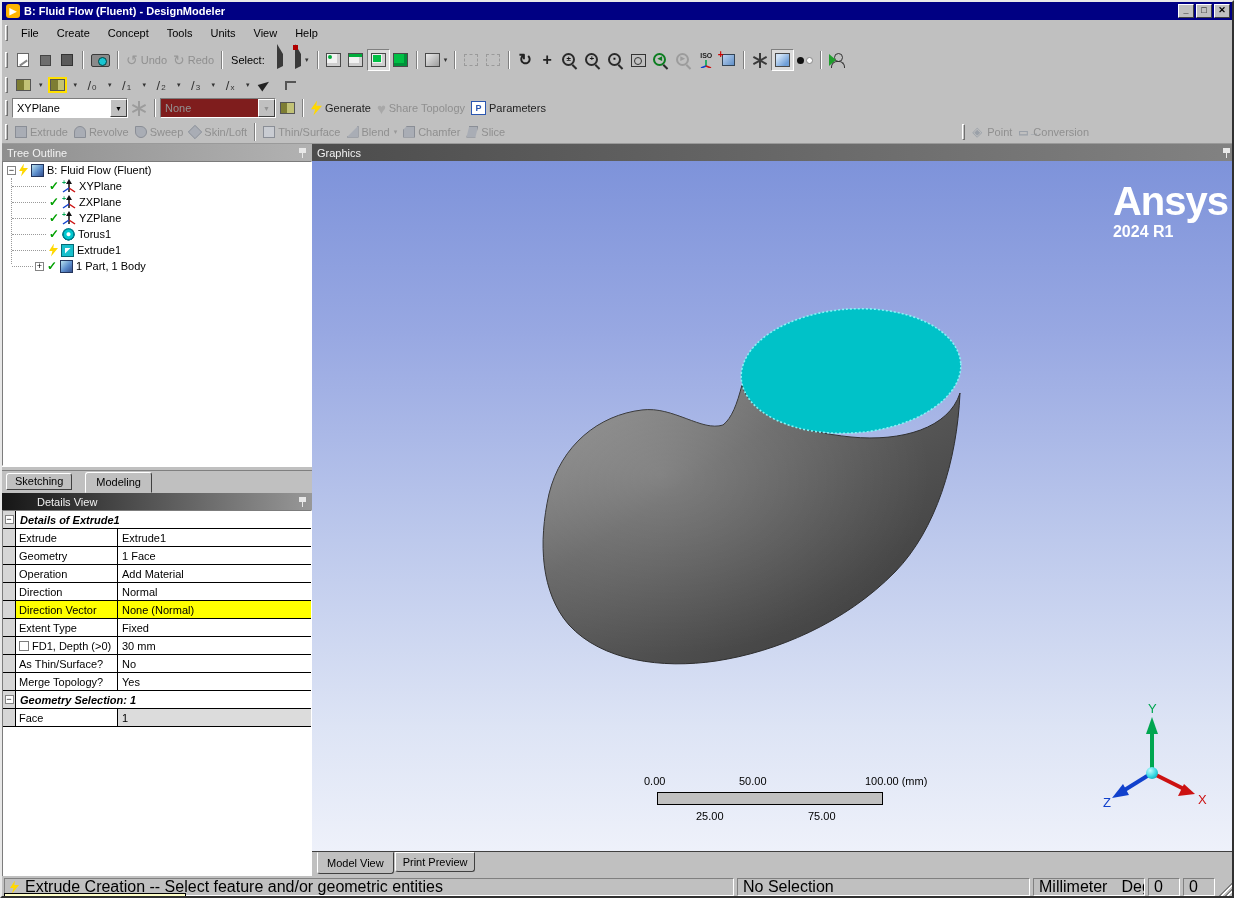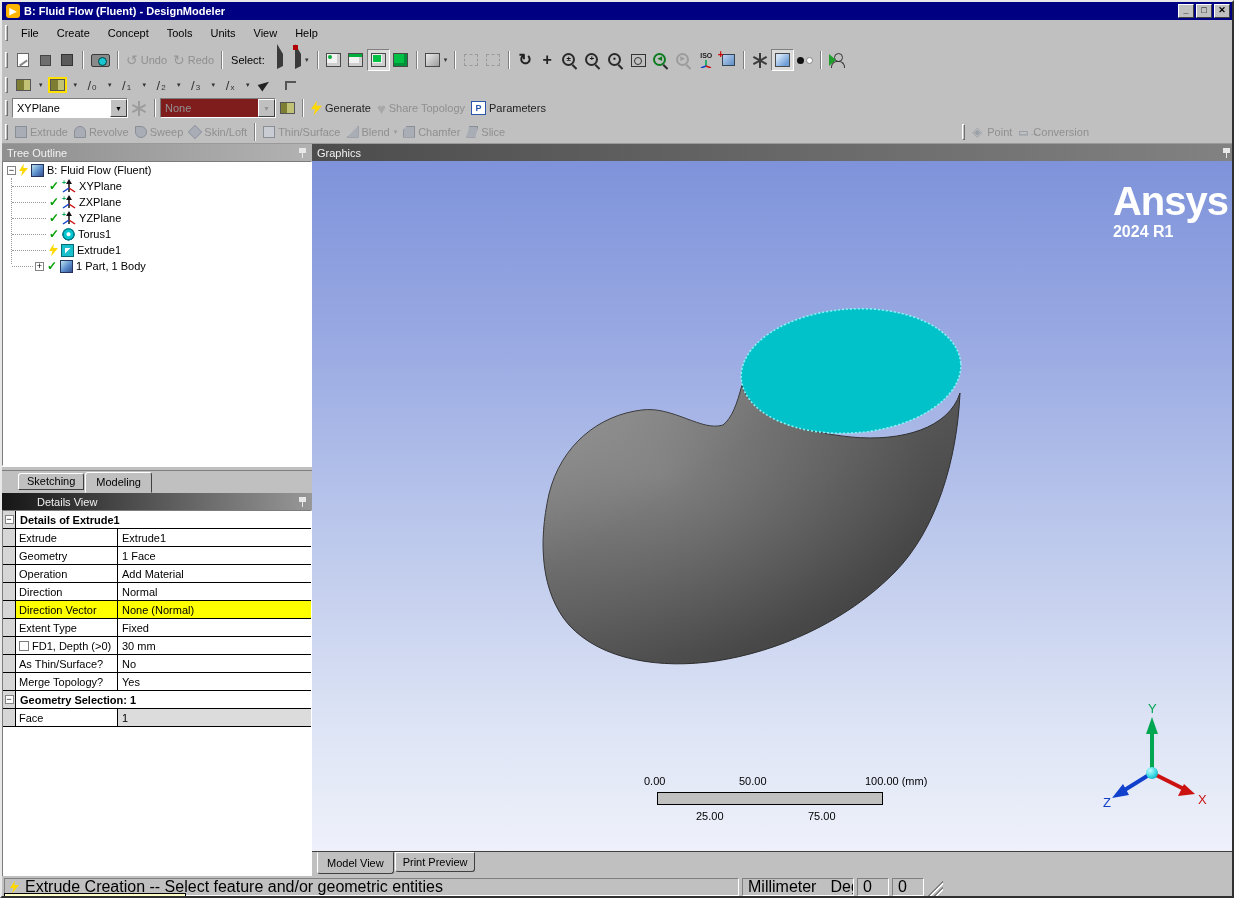--- a/index.html
+++ b/index.html
@@ -125,31 +125,31 @@
   .torus{width:13px;height:13px;border-radius:50%;flex:none;
          background:radial-gradient(circle at 50% 48%,#ffffff 0 1.5px,#00c8d0 2.5px 4.5px,#00808e 5px 6.2px,transparent 6.6px);}
   .extrudei{width:13px;height:13px;background:#18c0cc;border:1px solid #066a74;position:relative;flex:none;}
   .extrudei::after{content:"";position:absolute;left:3px;top:3px;width:6px;height:6px;background:#fff;clip-path:polygon(0 0,100% 0,0 100%);}
   .vline{position:absolute;left:8px;top:16px;width:0;height:86px;border-left:1px dotted #9a9a9a;}
   .tree-child{padding-left:46px;}
   .tree-child::before{content:"";position:absolute;left:9px;top:8px;width:34px;border-top:1px dotted #9a9a9a;}
   .tree-part{padding-left:32px;}
   .tree-part::before{content:"";position:absolute;left:9px;top:8px;width:21px;border-top:1px dotted #9a9a9a;}
   #splitter{height:5px;background:#c0c0c0;border-top:1px solid #fff;border-bottom:1px solid #808080;}
-  #panel-tabs{height:22px;display:flex;align-items:flex-end;padding-left:16px;gap:1px;background:#c0c0c0;position:relative;}
+  #panel-tabs{height:22px;display:flex;align-items:flex-end;padding-left:4px;gap:13px;background:#c0c0c0;position:relative;}
   .ptab{background:#c0c0c0;border:1px solid;border-color:#fff #404040 #404040 #fff;border-radius:3px 3px 0 0;
         padding:2px 8px 3px;font-size:11px;}
   .ptab.active{border-bottom-color:#c0c0c0;padding:3px 10px 4px;position:relative;z-index:2;}
   .ptab.back{height:17px;margin-bottom:3px;padding:1px 8px;}
   #details-body{position:relative;height:369px;background:#fff;border:1px solid;border-color:#7c7c7c #fff #fff #7c7c7c;overflow:hidden;}
   .drow{display:flex;height:18px;border-bottom:1px solid #000;font-size:11px;}
   .dgut{width:13px;background:#d6d6d6;border-right:1px solid #000;display:flex;align-items:center;justify-content:center;flex:none;}
   .dlab{width:102px;padding:2px 3px;border-right:1px solid #000;display:flex;align-items:center;gap:3px;white-space:nowrap;overflow:hidden;flex:none;}
   .dval{flex:1;padding:2px 4px;display:flex;align-items:center;white-space:nowrap;overflow:hidden;}
-  .drow.section .dsec{flex:1;padding:2px 4px;font-weight:bold;display:flex;align-items:center;}
+  .drow.section .dsec{flex:1;padding:2px 4px;font-weight:bold;display:flex;align-items:center;font-style:italic;}
   .drow.hl .dlab,.drow.hl .dval{background:#ffff00;}
   .drow .dval.ro{background:#dcdcdc;}
   .cbx{width:10px;height:10px;border:1px solid #7c7c7c;background:#fff;flex:none;}
   
   #right-col{position:absolute;left:310px;top:0;width:924px;height:732px;}
   #viewport{position:relative;width:924px;height:690px;overflow:hidden;
             background:linear-gradient(180deg,#7e93da 0%,#98a8e2 25%,#bdc9ec 55%,#dde4f5 82%,#eef1fa 100%);}
   #ansys-logo{position:absolute;right:8px;top:20px;text-align:left;color:#fff;line-height:1;}
   #ansys-logo .brand{font-size:40px;font-weight:bold;letter-spacing:-1px;}
   #ansys-logo .ver{font-size:16px;font-weight:bold;margin-top:3px;}
@@ -699,20 +699,23 @@
         <span class="vtab">Print Preview</span>
       </div>
     </div>
   </div>
 
   <div id="statusbar">
     <span class="spanel" id="sp-msg">
       <span class="bolt small"></span>
       <span>Extrude Creation -- Select feature and/or geometric entities</span>
     </span>
+    <span class="spanel" id="sp-sel">
+      <span>No Selection</span>
+    </span>
     <span class="spanel" id="sp-units">
       <span>Millimeter</span>
       <span>Degree</span>
     </span>
     <span class="spanel" id="sp-c1">
       <span>0</span>
     </span>
     <span class="spanel" id="sp-c2">
       <span>0</span>
     </span>

